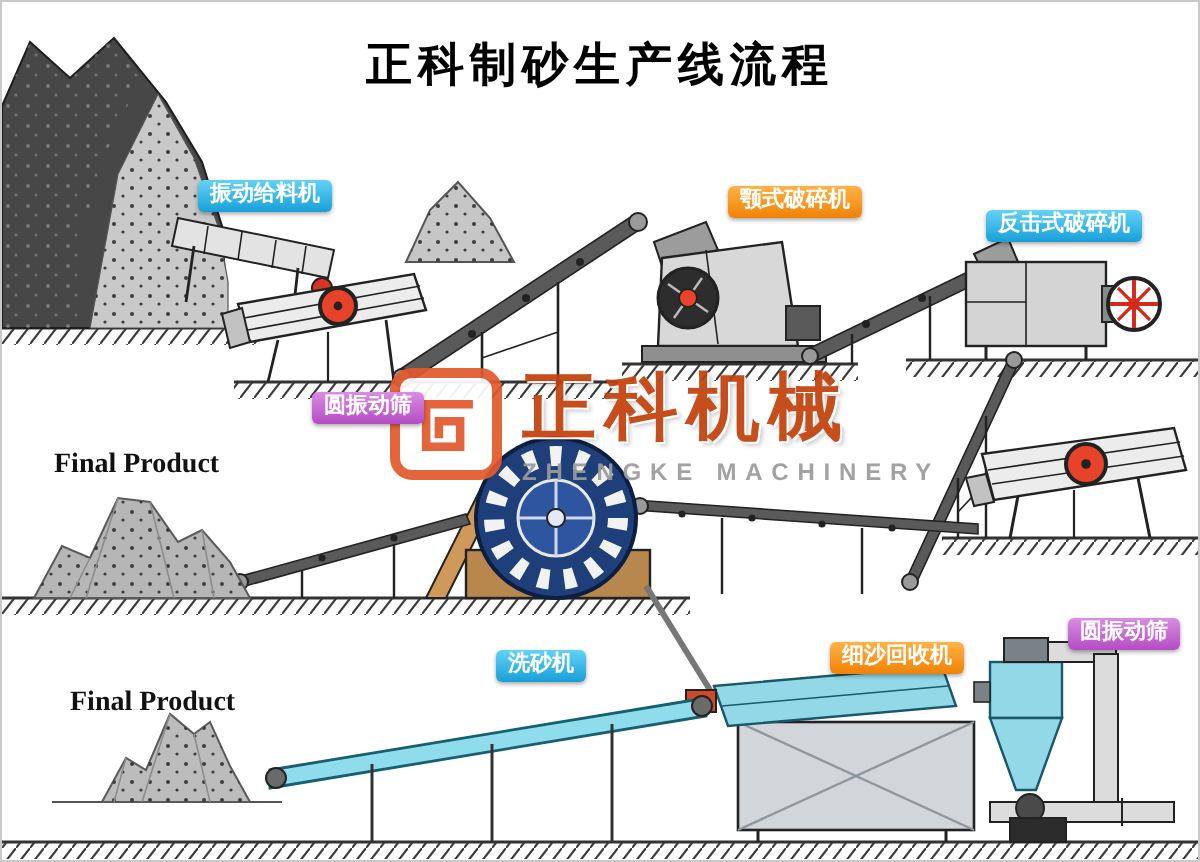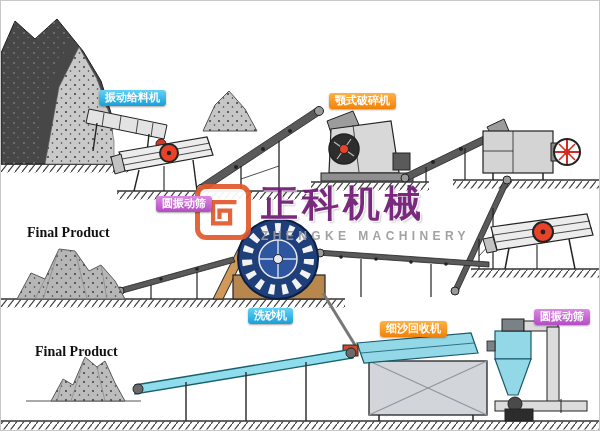--- a/index.html
+++ b/index.html
@@ -12,36 +12,36 @@
   .title{
     position:absolute;top:16px;left:0;width:100%;text-align:center;
     font-size:23px;font-weight:bold;letter-spacing:3px;color:#000;
   }
   .mlabel{
     position:absolute;font-size:11px;font-weight:bold;color:#fff;
     padding:1px 6px 2px;border-radius:3px;white-space:nowrap;line-height:13px;
     box-shadow:0 1px 2px rgba(0,0,0,.35);z-index:5;
   }
   .mlabel.cyan{background:linear-gradient(#63d2f6,#189fd8);text-align:center;}
-  .mlabel.orange{background:linear-gradient(#ffb246,#f08206);}
+  .mlabel.orange{background:linear-gradient(#ffb246,#f08206);margin-left:35px;}
   .mlabel.purple{background:linear-gradient(#da8ce2,#b44cc4);margin-left:18px;}
   .fp{
     position:absolute;font-family:"Liberation Serif",serif;
     font-size:14px;font-weight:bold;color:#111;z-index:5;white-space:nowrap;
   }
   .watermark{
     position:absolute;left:194px;top:183px;display:flex;align-items:flex-start;
     gap:10px;opacity:.93;z-index:4;pointer-events:none;
   }
   .wm-logo{
     width:46px;height:46px;border:5px solid #e2592e;border-radius:11px;
     background:#fff;display:flex;align-items:center;justify-content:center;
   }
   .wm-cn{
-    font-size:37px;line-height:40px;font-weight:bold;color:#701a75;
+    font-size:37px;line-height:40px;font-weight:bold;color:#c2410c;
     letter-spacing:4px;text-shadow:1px 1px 0 #fff,2px 2px 2px rgba(0,0,0,.22);
   }
   .wm-en{
     font-size:12px;font-weight:bold;color:#9b9b9b;letter-spacing:4.4px;
     margin-top:5px;white-space:nowrap;
   }
 </style>
 </head>
 <body>
 
@@ -266,23 +266,25 @@
       <svg width="34" height="34" viewBox="0 0 48 48">
         <path d="M40 10 H10 V40 H34 V22 H19 V31" fill="none" stroke="#e2592e" stroke-width="6" stroke-linecap="square"></path>
       </svg>
     </div>
     <div class="wm-text">
       <div class="wm-cn">正科机械</div>
       <div class="wm-en">ZHENGKE MACHINERY</div>
     </div>
   </div>
 
+  <div class="title">正科制砂生产线流程</div>
 
   <span class="mlabel cyan" style="left:98px;top:89px">振动给料机</span>
   <span class="mlabel orange" style="left:328px;top:92px">颚式破碎机</span>
+  <span class="mlabel cyan" style="left:492px;top:104px">反击式破碎机</span>
   <span class="mlabel purple" style="left:137px;top:195px">圆振动筛</span>
-  <span class="mlabel cyan" style="left:247px;top:307px">洗砂机</span>
+  <span class="mlabel cyan" style="left:247px;top:324px">洗砂机</span>
   <span class="mlabel orange" style="left:379px;top:320px">细沙回收机</span>
   <span class="mlabel purple" style="left:515px;top:308px">圆振动筛</span>
 
   <span class="fp" style="left:26px;top:224px">Final Product</span>
   <span class="fp" style="left:34px;top:343px">Final Product</span>
 </div>
 
 </body></html>

